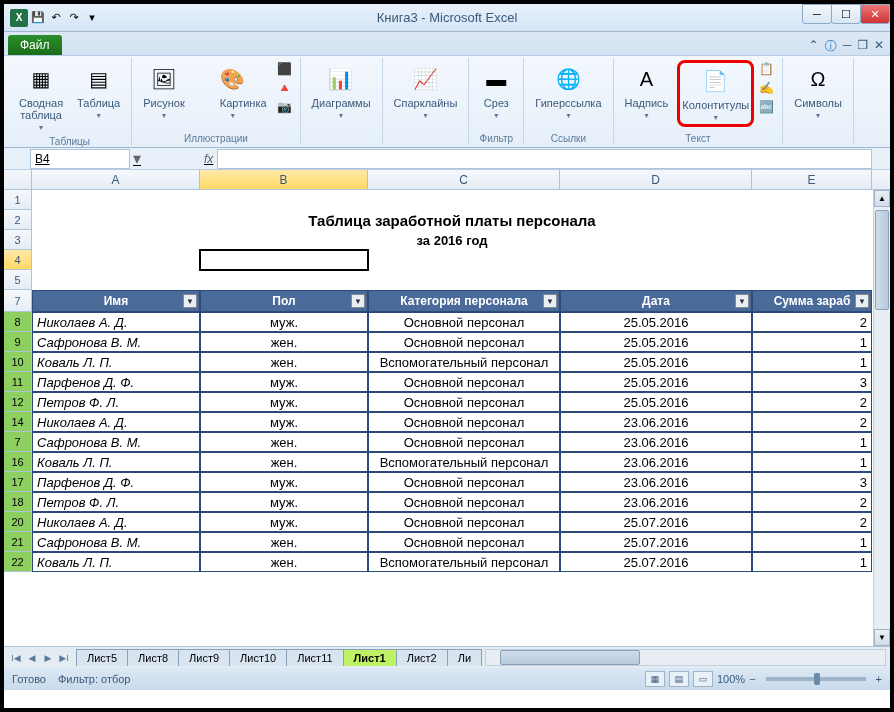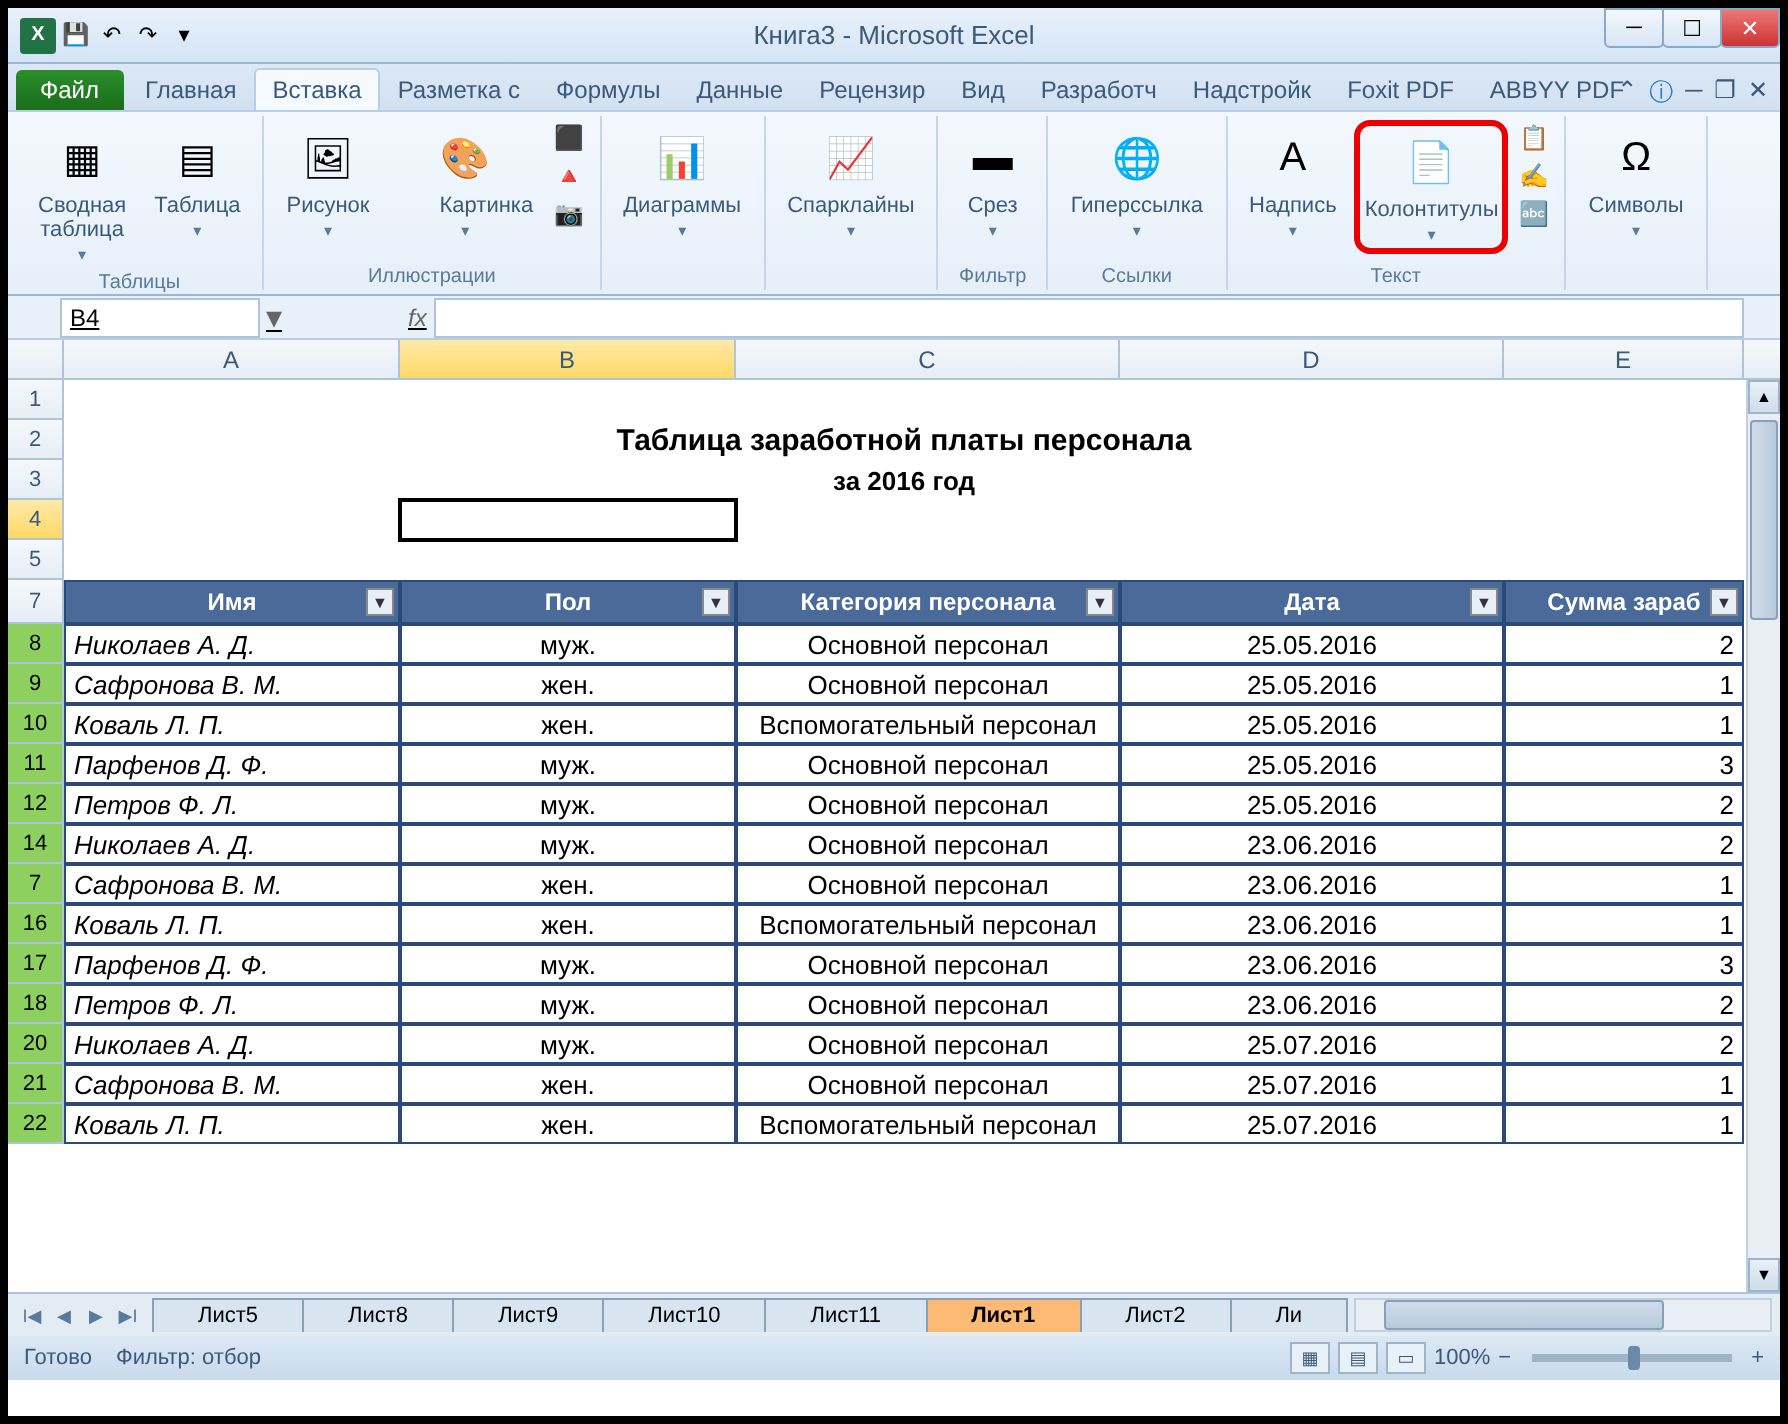--- a/index.html
+++ b/index.html
@@ -69,22 +69,22 @@
 
 
 .vscroll { position: absolute; right: 0; top: 20px; bottom: 0; width: 17px; background: #e8eef4; border-left: 1px solid #c0d0e0; }
 .vscroll-thumb { position: absolute; top: 20px; left: 1px; right: 1px; height: 100px; background: linear-gradient(to right, #d0dcea, #b8cadc); border: 1px solid #8aa0b8; border-radius: 2px; cursor: pointer; }
 .vscroll-btn { height: 17px; background: linear-gradient(to bottom, #e8f0f8, #d0dcea); border: 1px solid #a0b4c8; display: flex; align-items: center; justify-content: center; font-size: 8px; cursor: pointer; }
 
 
 .sheet-area { height: 22px; background: #e3ebf3; display: flex; align-items: center; border-top: 1px solid #b0c4d8; }
 .sheet-nav { display: flex; padding: 0 4px; }
 .sheet-nav-btn { width: 16px; height: 16px; display: flex; align-items: center; justify-content: center; font-size: 9px; color: #5a7a9a; cursor: pointer; }
-.sheet-tab { padding: 2px 22px; font-size: 11px; border: 1px solid #8aa0b8; border-bottom: none; background: #d8e4f0; margin-right: -1px; cursor: pointer; }
-.sheet-tab.active { background: #fdba74; font-weight: bold; }
+.sheet-tab { padding: 2px 10px; font-size: 11px; border: 1px solid #8aa0b8; border-bottom: none; background: #d8e4f0; margin-right: -1px; cursor: pointer; }
+.sheet-tab.active { background: #bef264; font-weight: bold; }
 .hscroll { flex: 1; height: 17px; margin: 0 4px; background: #e8eef4; border: 1px solid #c0d0e0; position: relative; }
 .hscroll-thumb { position: absolute; left: 14px; top: 0; bottom: 0; width: 140px; background: linear-gradient(to bottom, #d0dcea, #b8cadc); border: 1px solid #8aa0b8; border-radius: 2px; cursor: pointer; }
 
 
 .statusbar { height: 22px; background: linear-gradient(to bottom, #dce8f4, #c8daec); display: flex; align-items: center; padding: 0 8px; font-size: 11px; color: #3b5a7a; justify-content: space-between; }
 .status-left { display: flex; gap: 12px; }
 .status-right { display: flex; align-items: center; gap: 4px; }
 .view-btn { width: 20px; height: 16px; border: 1px solid #a0b4c8; background: #e8f0f8; display: flex; align-items: center; justify-content: center; font-size: 9px; cursor: pointer; }
 .zoom-slider { width: 100px; height: 4px; background: #a0b4c8; position: relative; margin: 0 6px; }
 .zoom-handle { position: absolute; left: 48px; top: -4px; width: 6px; height: 12px; background: #6a8aaa; border-radius: 2px; cursor: pointer; }
@@ -104,33 +104,20 @@
   <div class="window-controls">
     <div class="win-btn">─</div>
     <div class="win-btn">☐</div>
     <div class="win-btn close">✕</div>
   </div>
 </div>
 
 <div class="ribbon-tabs">
   <div class="tab-file">Файл</div>
 
-  <div id="tabs-container" style="display: flex;">
-      <div class="tab">Главная</div>
-      <div class="tab active">Вставка</div>
-      <div class="tab">Разметка с</div>
-      <div class="tab">Формулы</div>
-      <div class="tab">Данные</div>
-      <div class="tab">Рецензир</div>
-      <div class="tab">Вид</div>
-      <div class="tab">Разработч</div>
-      <div class="tab">Надстройк</div>
-      <div class="tab">Foxit PDF</div>
-      <div class="tab">ABBYY PDF</div>
-    </div>
     <div class="help-icons">
     <span>⌃</span>
     <span style="color:#2a7acc;">ⓘ</span>
     <span>─</span>
     <span>❐</span>
     <span>✕</span>
   </div>
 </div>
 
 <div class="ribbon" id="ribbon-body">

